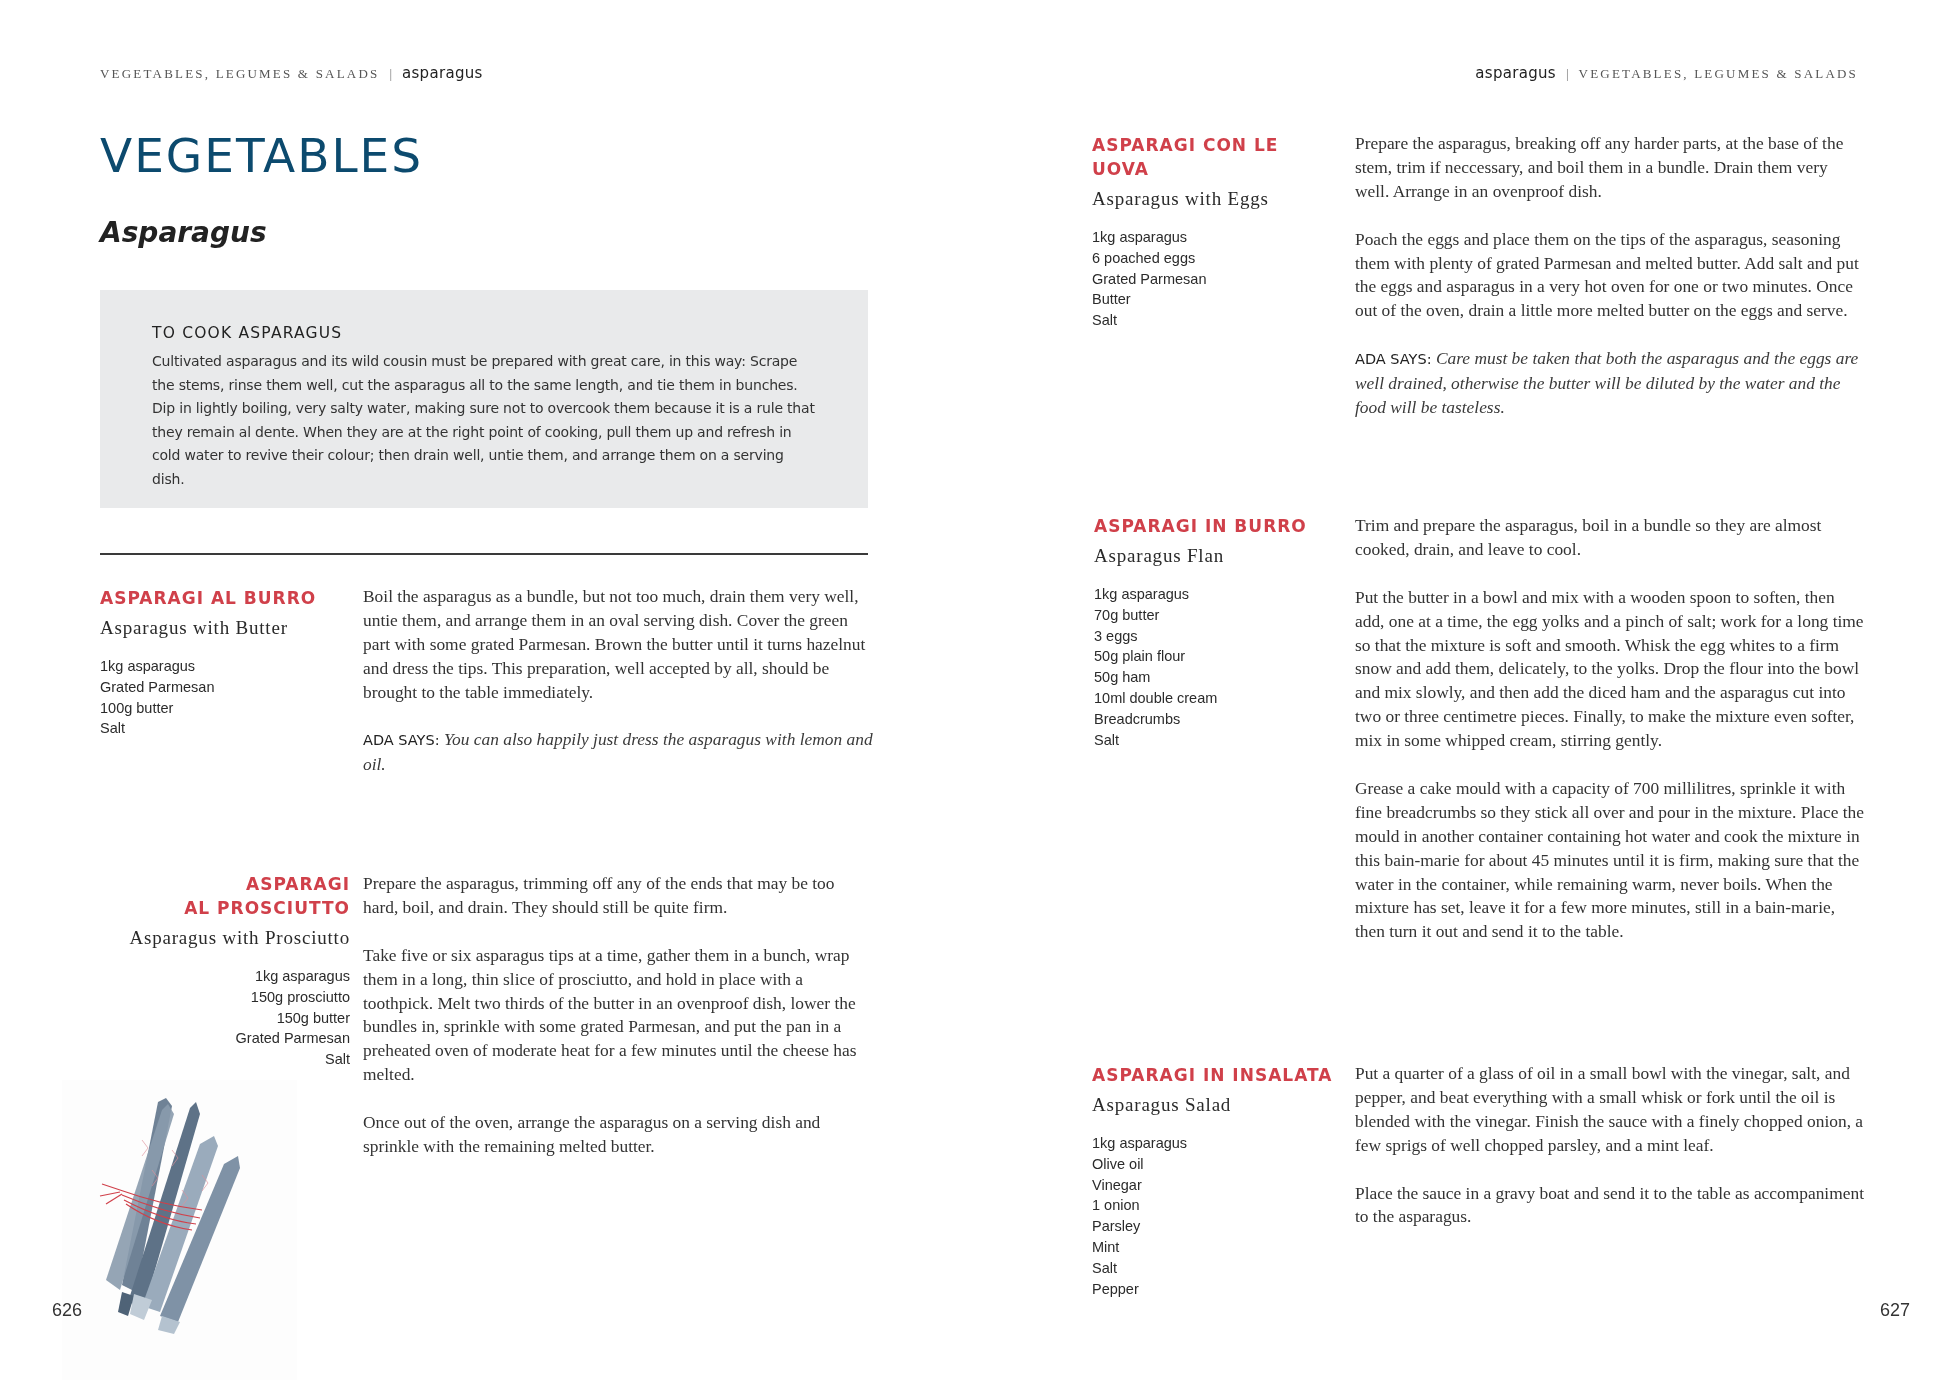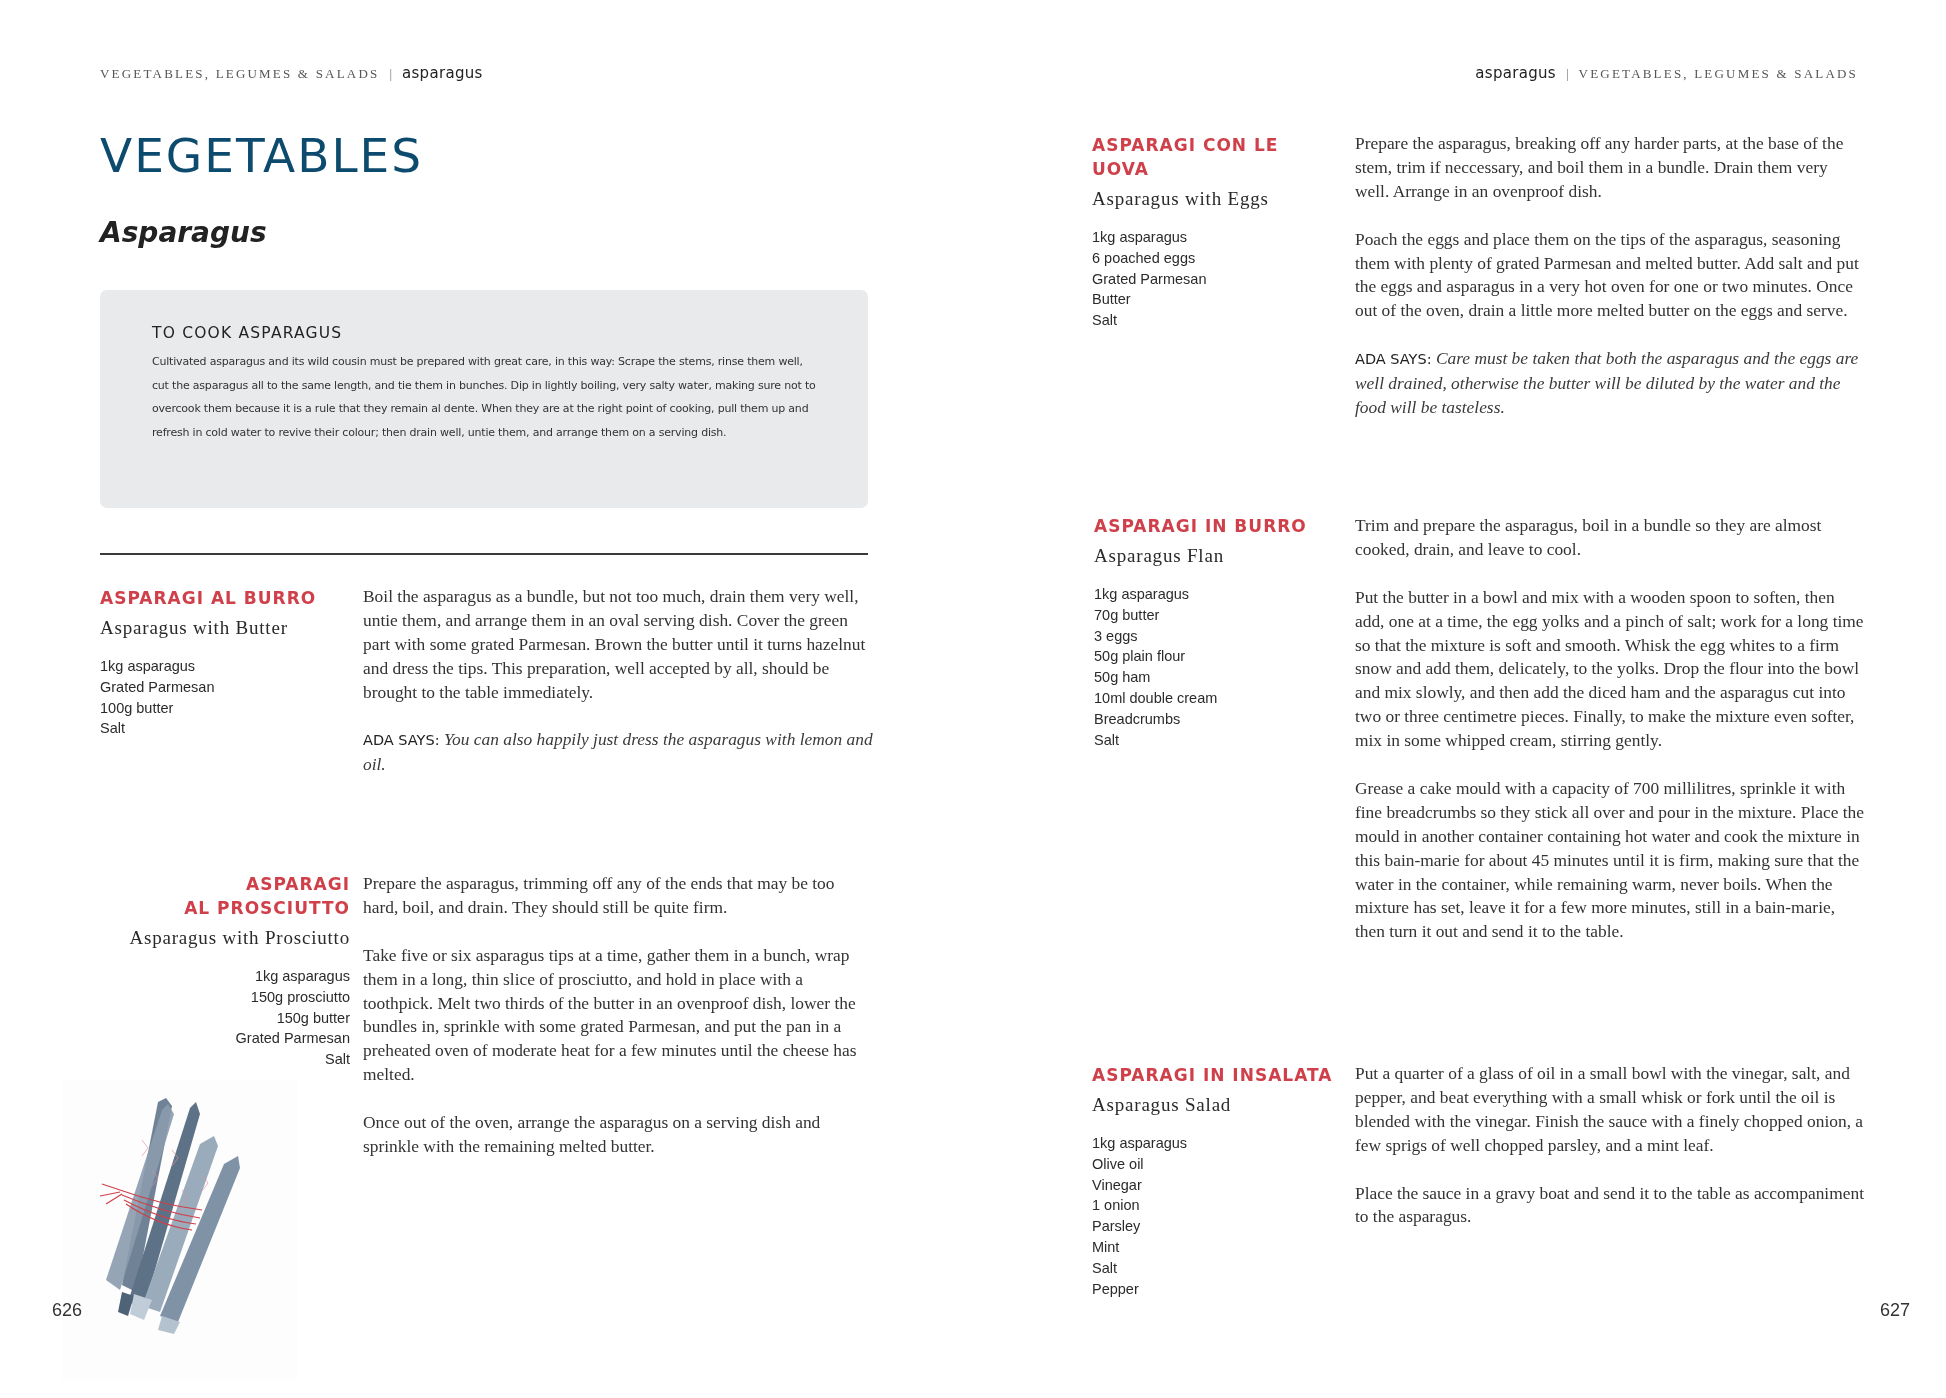--- a/index.html
+++ b/index.html
@@ -7,23 +7,23 @@
   .abs { position:absolute; }
 
   .running-head { top:64px; font-size:13px; letter-spacing:2.2px; color:#555; white-space:nowrap; }
   .running-head .sec { font-family:"Liberation Serif", serif; text-transform:uppercase; }
   .running-head .sep { margin:0 10px; color:#777; letter-spacing:0; }
   .running-head .sub { font-family:"DejaVu Sans", sans-serif; letter-spacing:0.3px; font-size:15px; color:#222; }
 
   .chapter-title { left:100px; top:128px; font-family:"DejaVu Sans", sans-serif; font-size:47px; letter-spacing:2px; color:#0c4a6e; font-weight:normal; margin:0; }
   .chapter-sub { left:100px; top:216px; font-family:"DejaVu Sans", sans-serif; font-style:italic; font-size:28px; color:#222; margin:0; }
 
-  .cook-box { left:100px; top:290px; width:768px; height:218px; background:#e9eaeb; box-sizing:border-box; padding:34px 52px 0 52px;border-radius:7px; }
+  .cook-box { left:100px; top:290px; width:768px; height:218px; background:#e9eaeb; box-sizing:border-box; padding:34px 52px 0 52px; }
   .cook-box h3 { margin:0 0 8px 0; font-family:"DejaVu Sans", sans-serif; font-size:15.5px; letter-spacing:1.2px; font-weight:normal; color:#222; }
-  .cook-box p { margin:0; font-family:"DejaVu Sans", sans-serif; font-size:11px; line-height:23.6px; color:#333; letter-spacing:-0.2px; }
+  .cook-box p { margin:0; font-family:"DejaVu Sans", sans-serif; font-size:14px; line-height:23.6px; color:#333; letter-spacing:-0.2px; }
 
   .rule { left:100px; top:553px; width:768px; height:0; border-top:2px solid #3a3a3a; }
 
   .recipe-name { font-family:"DejaVu Sans", sans-serif; font-size:17px; letter-spacing:1px; color:#d0404a; line-height:24px; margin:0; font-weight:bold; }
   .recipe-en { font-family:"Liberation Serif", serif; font-size:19px; letter-spacing:0.8px; color:#2a2a2a; margin-top:6px; line-height:24px; }
   .ingredients { list-style:none; padding:0; margin:16px 0 0 0; font-family:"Liberation Sans", sans-serif; font-size:14.5px; line-height:20.8px; color:#2b2b2b; }
   .ingredients li { margin:0; padding:0; }
 
   .method { font-family:"Liberation Serif", serif; font-size:17.4px; line-height:23.9px; color:#333; }
   .method p { margin:0 0 23.9px 0; }

